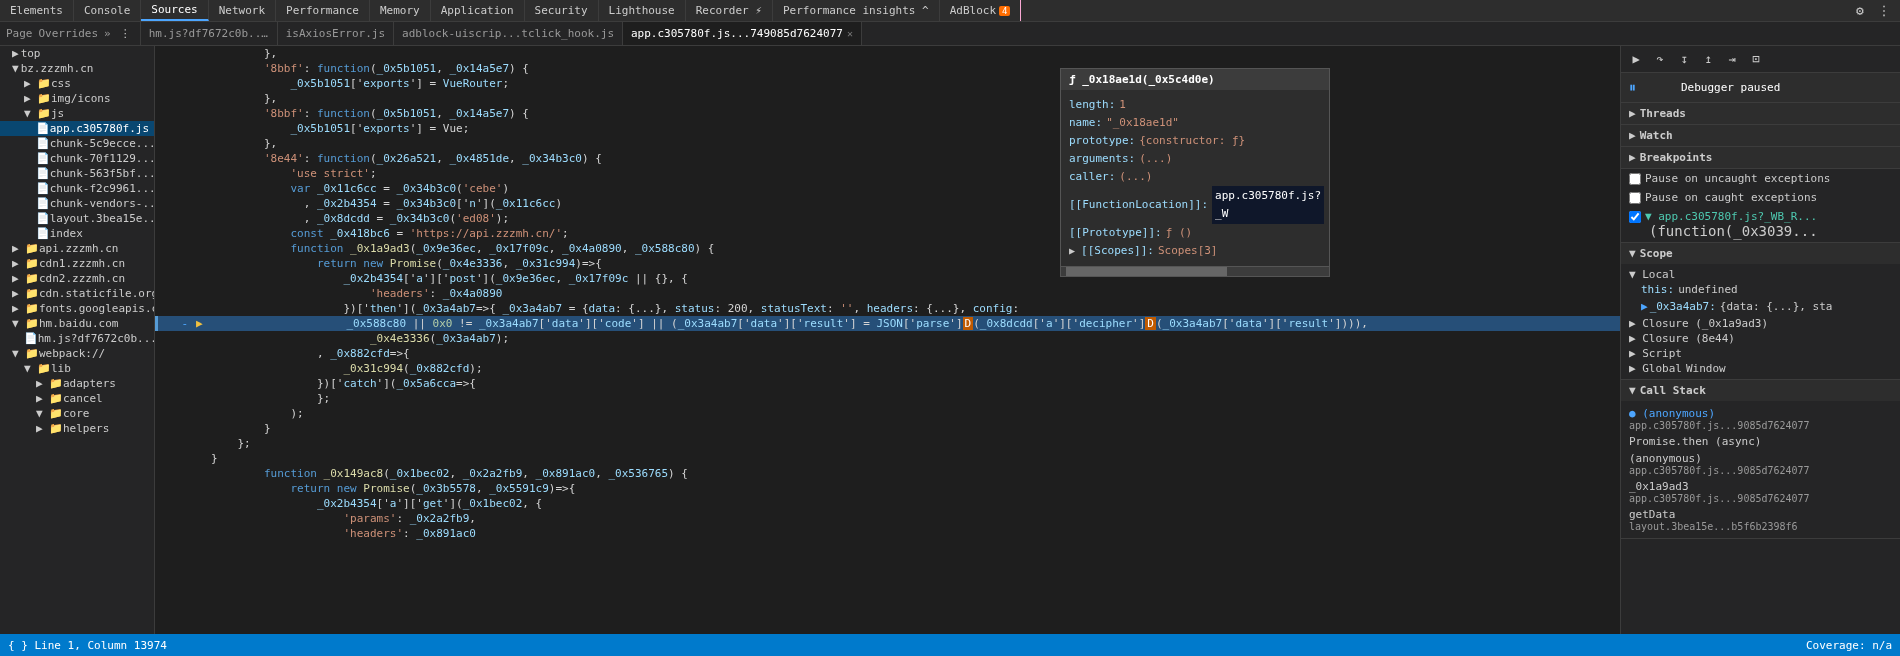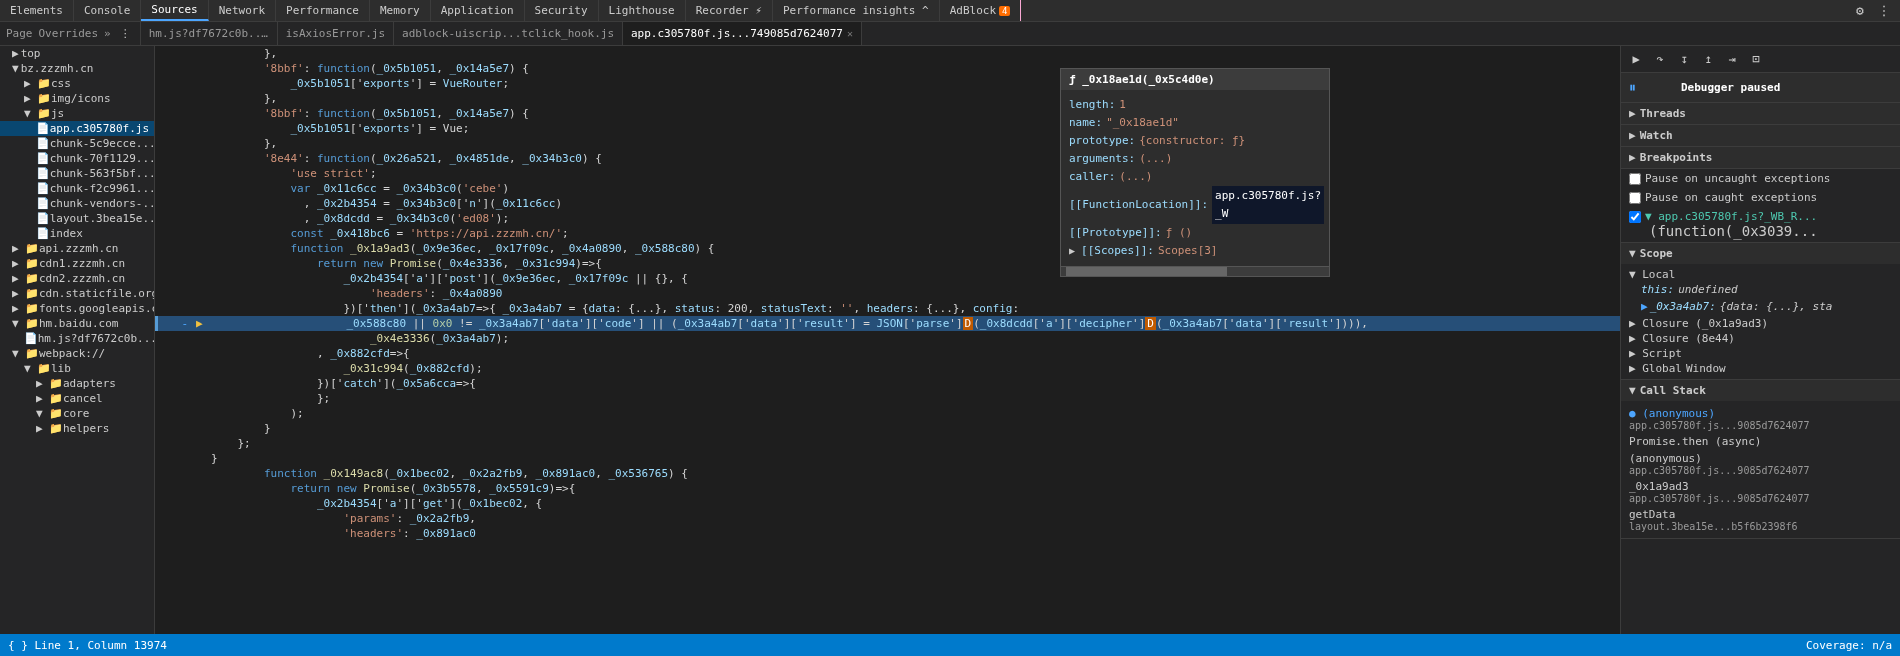--- a/index.html
+++ b/index.html
@@ -198,21 +198,21 @@
     }
     .section-arrow { margin-right: 4px; }
 
     .scope-item {
       display: flex;
       align-items: flex-start;
       padding: 2px 0;
       font-size: 11px;
     }
     .scope-key { color: #9cdcfe; }
-    .scope-indent1 { padding-left: 12px; font-style: italic; }
+    .scope-indent1 { padding-left: 12px; }
 
     .call-stack-item {
       padding: 2px 0;
       font-size: 11px;
       color: #ccc;
       cursor: pointer;
     }
     .call-stack-item.active { color: #4ec9b0; }
     .call-stack-file { color: #999; font-size: 10px; }
 
@@ -656,21 +656,21 @@
       <div class="debug-btn" title="Resume">▶</div>
       <div class="debug-btn" title="Step over">↷</div>
       <div class="debug-btn" title="Step into">↧</div>
       <div class="debug-btn" title="Step out">↥</div>
       <div class="debug-btn" title="Step">⇥</div>
       <div class="debug-btn" title="Deactivate breakpoints">⊡</div>
     </div>
 
     <div class="debugger-paused">
       <span class="pause-icon">⏸</span>
-      <span style="font-weight:bold;padding-left:39px;">Debugger paused</span>
+      <span style="font-weight:normal;padding-left:39px;">Debugger paused</span>
     </div>
 
     <div class="panel-section">
       <div class="panel-section-header">
         <span class="section-arrow">▶</span>
         <span>Threads</span>
       </div>
     </div>
 
     <div class="panel-section">

